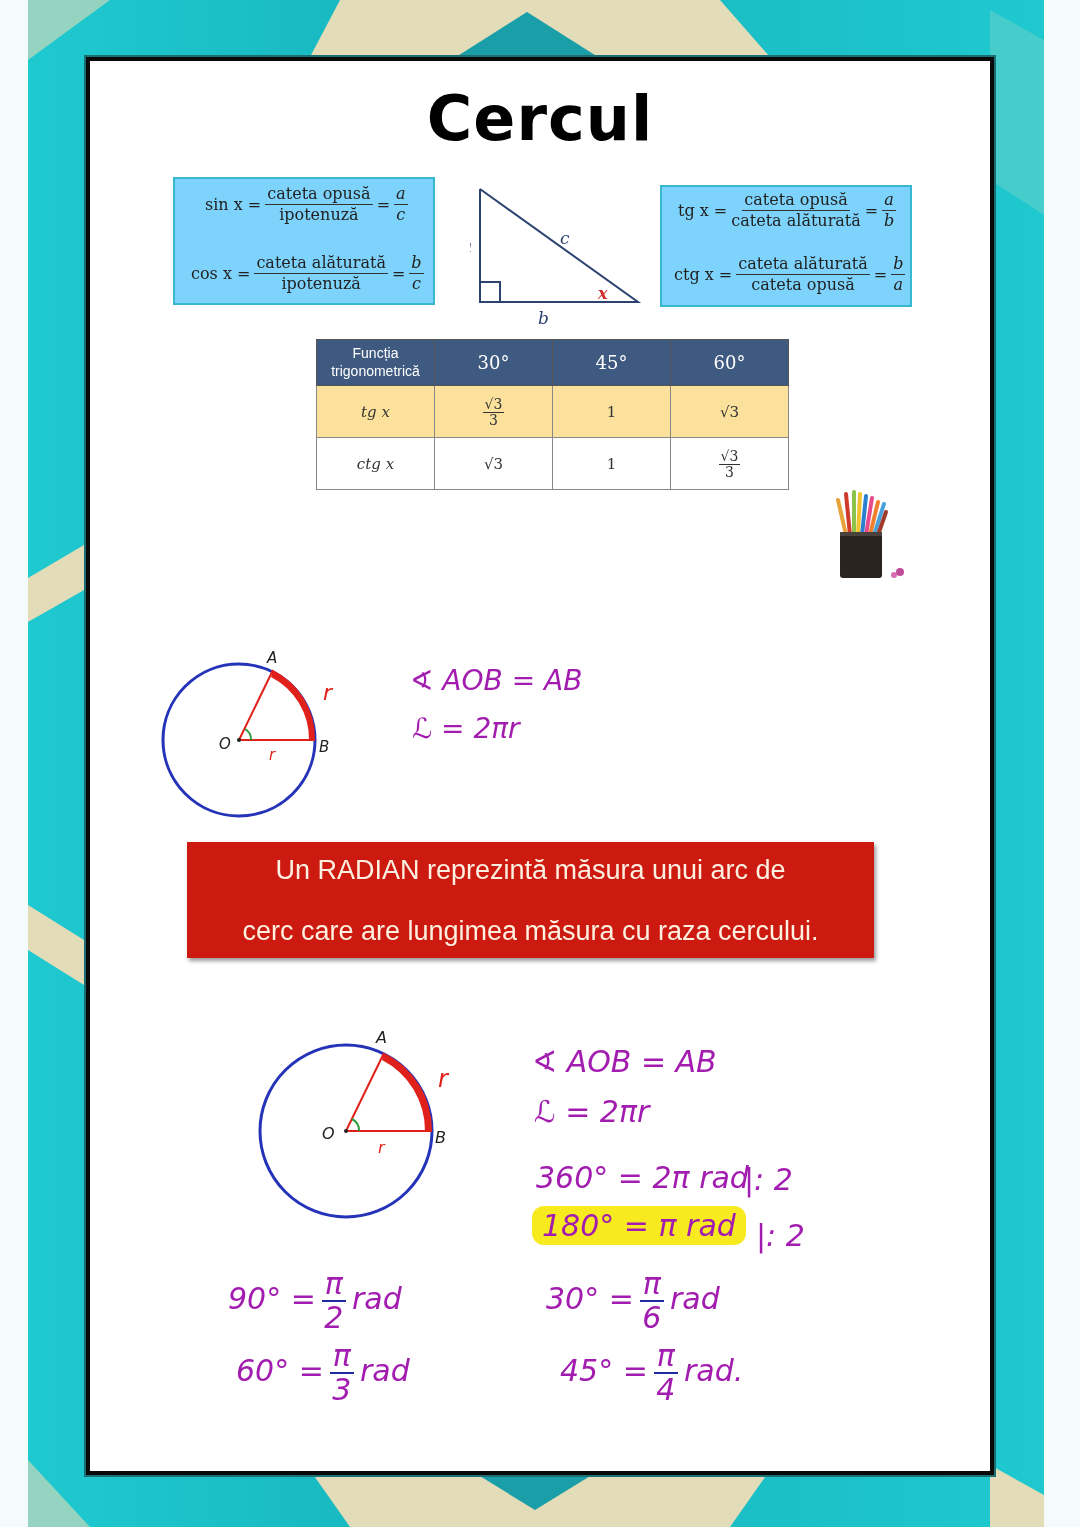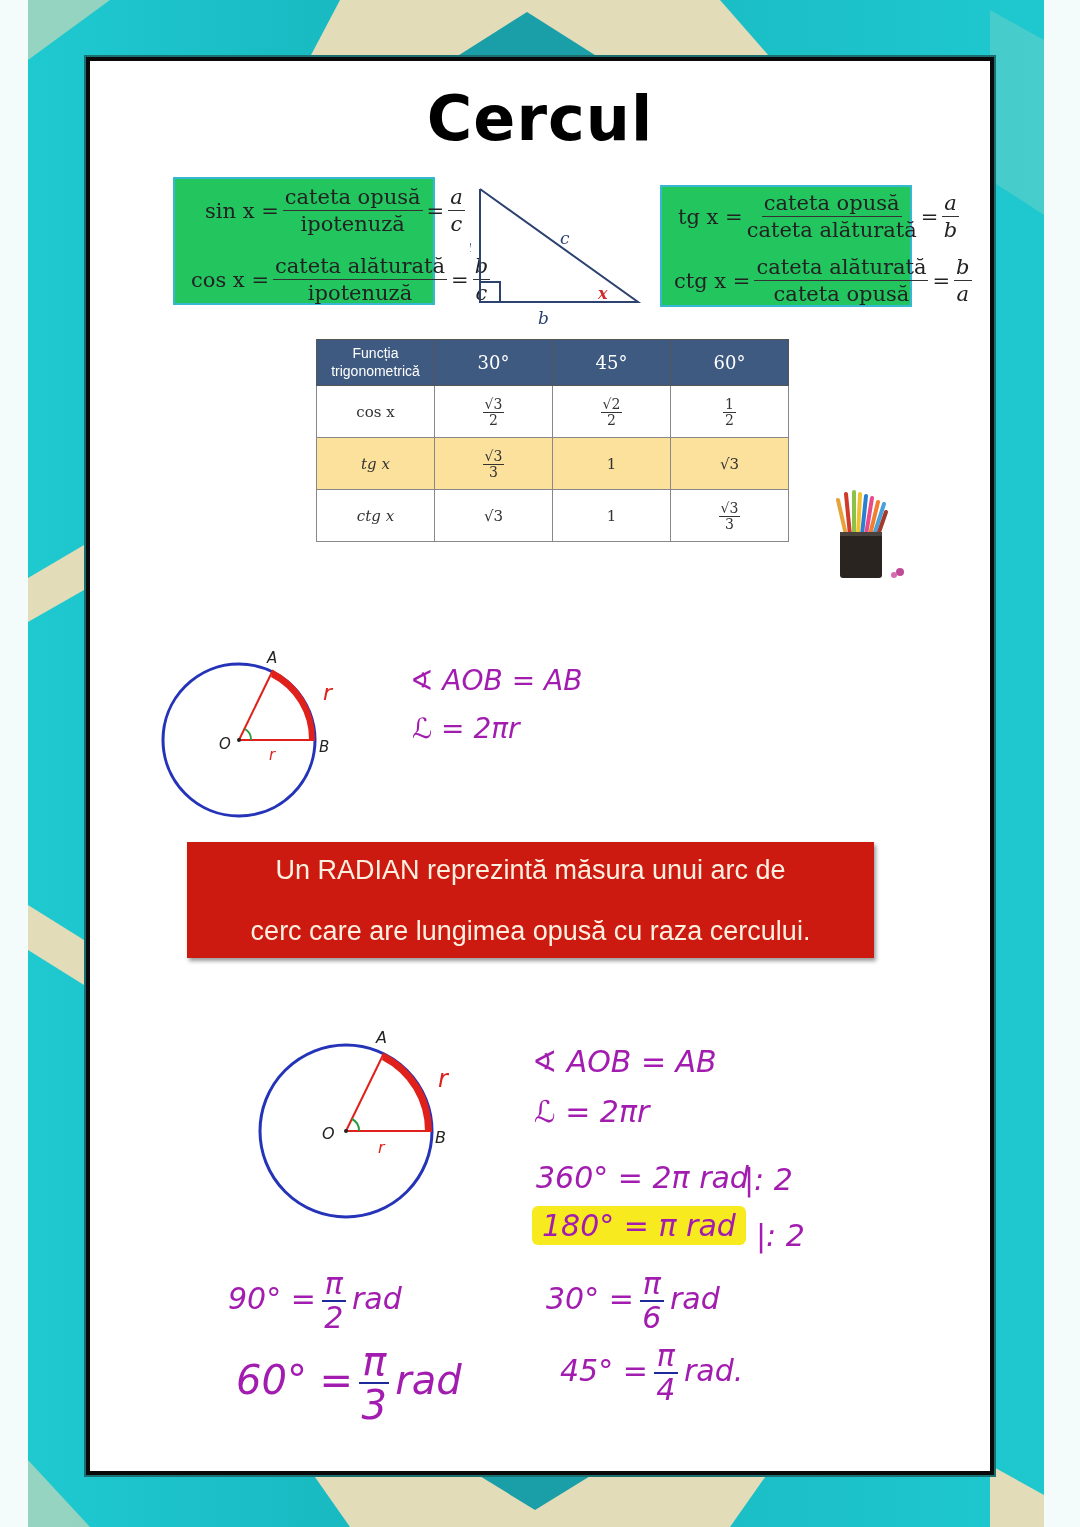--- a/index.html
+++ b/index.html
@@ -2,39 +2,39 @@
 <html><head>
 <meta charset="utf-8">
 <style>
   html, body { margin:0; padding:0; }
   body { width:1080px; height:1527px; position:relative; overflow:hidden; background:#ffffff; font-family:"DejaVu Serif", serif; }
   .frame-bg { position:absolute; left:28px; top:0; width:1016px; height:1527px; background:linear-gradient(90deg,#1fc9d0 0%,#17b5bd 40%,#1fc8cf 100%); }
   .frame-outer-left { position:absolute; left:0; top:0; width:28px; height:1527px; background:#f4fbfb; }
   .frame-outer-right { position:absolute; right:0; top:0; width:36px; height:1527px; background:#f4fbfb; }
   .paper { position:absolute; left:86px; top:57px; width:900px; height:1410px; background:#ffffff; border:4px solid #0a0a0a; box-shadow:0 0 0 2px #1a6f73; }
   .title { position:absolute; left:0; width:100%; top:28px; text-align:center; font-family:"DejaVu Sans", sans-serif; font-weight:bold; font-size:62px; color:#000; letter-spacing:1px; }
-  .fbox { position:absolute; border:2.5px solid #35b8d0; background:#22c55e; font-size:21px; color:#222; }
+  .fbox { position:absolute; border:2.5px solid #35b8d0; background:#7dd3fc; font-size:16px; color:#222; }
   .frow { position:absolute; display:flex; align-items:center; white-space:nowrap; }
   .frac { display:inline-flex; flex-direction:column; align-items:center; margin:0 4px; line-height:1.15; }
   .frac .num { border-bottom:1.3px solid #333; padding:0 2px 1px; }
   .frac .den { padding-top:1px; }
   .it { font-style:italic; }
   .triangle { position:absolute; left:470px; top:184px; }
   table.trig { position:absolute; left:316px; top:339px; border-collapse:collapse; font-size:15px; color:#333; }
   table.trig th { background:#3f5a80; color:#fff; font-weight:normal; height:43px; width:115px; border:1px solid #555; font-size:18px; }
   table.trig th.fn { font-family:"Liberation Sans", sans-serif; font-size:14px; line-height:1.25; }
   table.trig td { height:49px; width:115px; text-align:center; border:1px solid #888; }
   table.trig tr.y td { background:#fbe19c; }
   table.trig tr.w td { background:#ffffff; }
   table.trig .cfrac { display:inline-flex; flex-direction:column; align-items:center; line-height:1.05; font-size:14px; }
   table.trig .cfrac .n { border-bottom:1px solid #333; padding:0 2px; }
   .pencil-cup { position:absolute; left:832px; top:490px; }
   .hand { font-family:"DejaVu Sans", sans-serif; color:#a21caf; position:absolute; white-space:nowrap; font-style:italic; }
   .radian-box { position:absolute; left:187px; top:842px; width:687px; height:116px; background:#cc1a10; box-shadow:2px 3px 4px rgba(0,0,0,0.4); color:#fdf0e0; font-family:"Liberation Sans", sans-serif; font-size:27px; text-align:center; line-height:34px; display:flex; flex-direction:column; justify-content:center;gap:27px; }
-  .highlight { background:#f7ea1f; border-radius:6px; padding:2px 10px; }
+  .highlight { background:#f7ea1f; border-radius:12px; padding:2px 10px; }
   .hfrac { display:inline-flex; flex-direction:column; align-items:center; line-height:1.05; vertical-align:middle; margin:0 6px; }
   .hfrac .n { border-bottom:2px solid #1d2a9c; padding:0 3px; }
 </style>
 </head>
 <body>
 
 <div>
   <div class="frame-bg"></div>
   <div class="frame-outer-left"></div>
   <div class="frame-outer-right"></div>
@@ -125,35 +125,20 @@
   </div>
 </div>
 
 <table class="trig">
   <tbody>
       <tr>
     <th class="fn"><span>Funcția</span><br><span>trigonometrică</span></th>
     <th>30°</th>
     <th>45°</th>
     <th>60°</th>
-  </tr>
-  <tr class="w">
-    <td>cos x</td>
-    <td><span class="cfrac">
-            <span class="n">√3</span>
-            <span>2</span>
-          </span></td>
-    <td><span class="cfrac">
-            <span class="n">√2</span>
-            <span>2</span>
-          </span></td>
-    <td><span class="cfrac">
-            <span class="n">1</span>
-            <span>2</span>
-          </span></td>
   </tr>
   <tr class="y">
     <td class="it">tg x</td>
     <td><span class="cfrac">
             <span class="n">√3</span>
             <span>3</span>
           </span></td>
     <td>1</td>
     <td>√3</td>
   </tr>
@@ -199,21 +184,21 @@
   <text x="64" y="104" font-family="DejaVu Sans" font-style="italic" font-size="15" fill="#222">O</text>
   <text x="114" y="115" font-family="DejaVu Sans" font-style="italic" font-size="15" fill="#e0201a">r</text>
   <text x="168" y="55" font-family="DejaVu Sans" font-style="italic" font-size="22" fill="#e0201a">r</text>
 </svg>
 
 <div class="hand" style="left:410px;top:664px;font-size:28px">∢ AOB = AB</div>
 <div class="hand" style="left:412px;top:712px;font-size:28px">ℒ = 2πr</div>
 
 <div class="radian-box">
   <div>Un RADIAN reprezintă măsura unui arc de</div>
-  <div>cerc care are lungimea opusă cu raza cercului.</div>
+  <div>cerc care are lungimea măsura cu raza cercului.</div>
 </div>
 
 <svg style="position:absolute;left:250px;top:1025px" width="230" height="200">
   <circle cx="96" cy="106" r="86" fill="none" stroke="#2433b8" stroke-width="3"></circle>
   <path d="M134,28 A86,86 0 0 1 182,106 L175,106 A79,79 0 0 0 132,35 Z" fill="#e0201a"></path>
   <line x1="96" y1="106" x2="134" y2="28" stroke="#e0201a" stroke-width="2"></line>
   <line x1="96" y1="106" x2="182" y2="106" stroke="#e0201a" stroke-width="2"></line>
   <path d="M109,106 A13,13 0 0 0 102,94" fill="none" stroke="#2a9a3a" stroke-width="2"></path>
   <circle cx="96" cy="106" r="2" fill="#222"></circle>
   <text x="126" y="18" font-family="DejaVu Sans" font-style="italic" font-size="16" fill="#222">A</text>
@@ -242,18 +227,18 @@
       <span>4</span>
     </span><span>rad.</span>
 </div>
 
 <div class="hand" style="left:228px;top:1268px;font-size:30px">
   <span>90° =</span><span class="hfrac">
       <span class="n">π</span>
       <span>2</span>
     </span><span>rad</span>
 </div>
-<div class="hand" style="left:236px;top:1340px;font-size:40px">
+<div class="hand" style="left:236px;top:1340px;font-size:30px">
   <span>60° =</span><span class="hfrac">
       <span class="n">π</span>
       <span>3</span>
     </span><span>rad</span>
 </div>
 
 </body></html>

